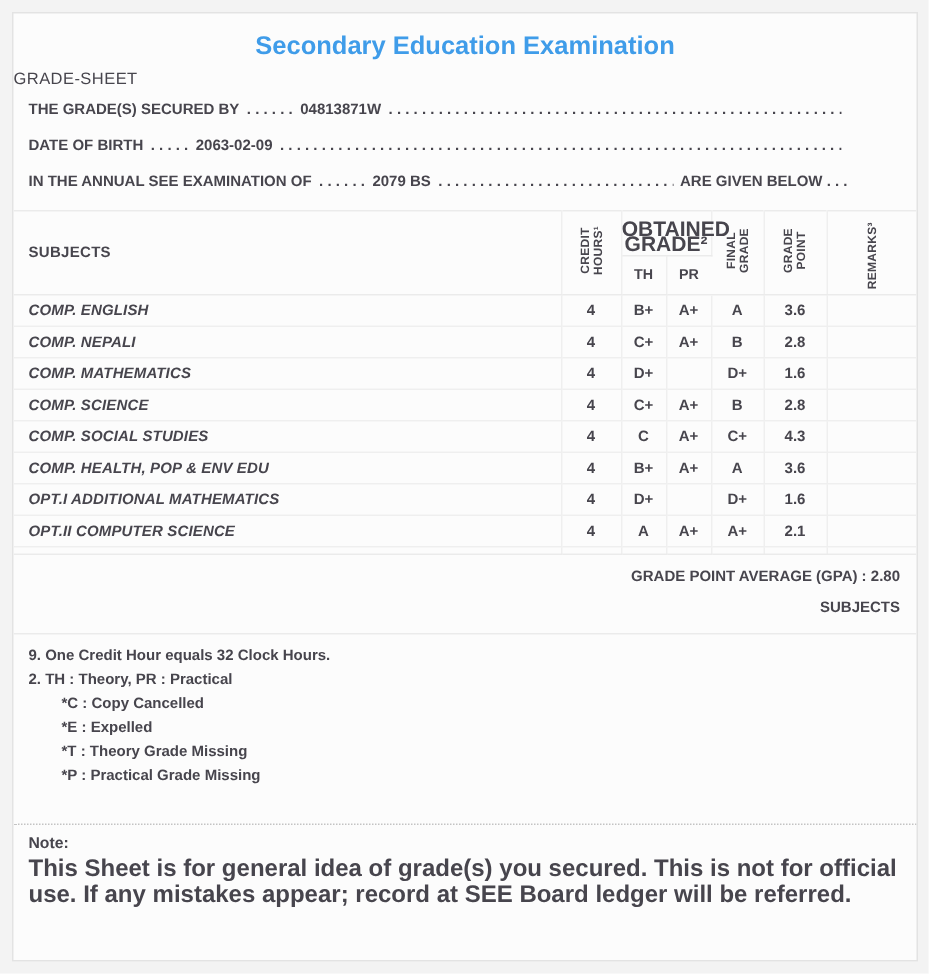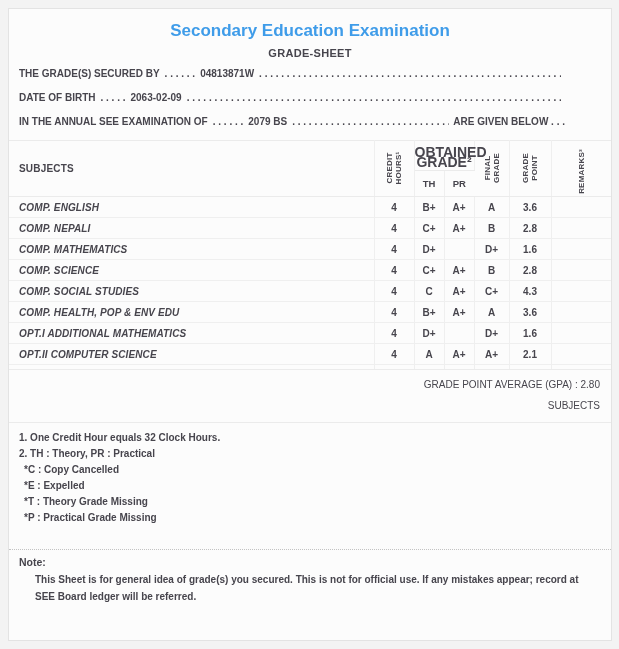--- a/index.html
+++ b/index.html
@@ -29,23 +29,23 @@
   .title{
     margin-top:12px;
     text-align:center;
     font-size:17px;
     font-weight:700;
     color:var(--accent);
     line-height:20px;
   }
   .subtitle{
     margin-top:6px;
-    text-align:center;
+    text-align:left;
     font-size:11px;
-    font-weight:bold;
+    font-weight:normal;
     letter-spacing:.3px;
     line-height:13px;
   }
   .info{
     margin-top:8px;
     padding:0 46px 0 10px;
   }
   .info-line{
     display:flex;
     align-items:baseline;
@@ -107,49 +107,48 @@
     padding-left:10px;
     letter-spacing:.1px;
     font-style:italic;
   }
   tr.filler td{height:5px;border-bottom:1px solid var(--border);}
   .summary{
     text-align:right;
     padding:9px 11px 10px;
     border-bottom:1px solid var(--border);
     font-size:10px;
-    font-weight:normal;
+    font-weight:bold;
   }
   .summary .gpa-line{line-height:12px;}
   .summary .status-line{margin-top:9px;line-height:12px;}
   .footnotes{padding:9px 0 0 10px;}
   .fn{
     font-size:10px;
     font-weight:bold;
     line-height:11px;
     margin-bottom:5px;
   }
   .fn.gap{margin-top:9px;}
-  .fn.indent{margin-left:5px;}
+  .fn.indent{margin-left:22px;}
   .note{
     margin-top:26px;
     border-top:1px dotted #c3c3c3;
     padding:5px 10px 0;
   }
   .note-label{
     font-size:10.5px;
     font-weight:bold;
     line-height:14px;
   }
   .note-text{
     margin-top:2px;
-    font-size:10px;
+    font-size:16px;
     font-weight:bold;
     line-height:17px;
-    margin-left:16px;
   }
 </style>
 </head>
 <body>
 
 <div class="card">
 
   <div class="title">Secondary Education Examination</div>
   <div class="subtitle">GRADE-SHEET</div>
 
@@ -289,21 +288,21 @@
       </tr>
     </tbody>
   </table>
 
   <div class="summary">
     <div class="gpa-line">GRADE POINT AVERAGE (GPA) : 2.80</div>
     <div class="status-line">SUBJECTS</div>
   </div>
 
   <div class="footnotes">
-    <div class="fn">1. One Credit Hour equals 32 Clock Hours.</div>
+    <div class="fn">9. One Credit Hour equals 32 Clock Hours.</div>
     <div class="fn">2. TH : Theory, PR : Practical</div>
     <div class="fn indent">*C : Copy Cancelled</div>
     <div class="fn indent">*E : Expelled</div>
     <div class="fn indent">*T : Theory Grade Missing</div>
     <div class="fn indent">*P : Practical Grade Missing</div>
   </div>
 
   <div class="note">
     <div class="note-label">Note:</div>
     <div class="note-text">This Sheet is for general idea of grade(s) you secured. This is not for official use. If any mistakes appear; record at SEE Board ledger will be referred.</div>

